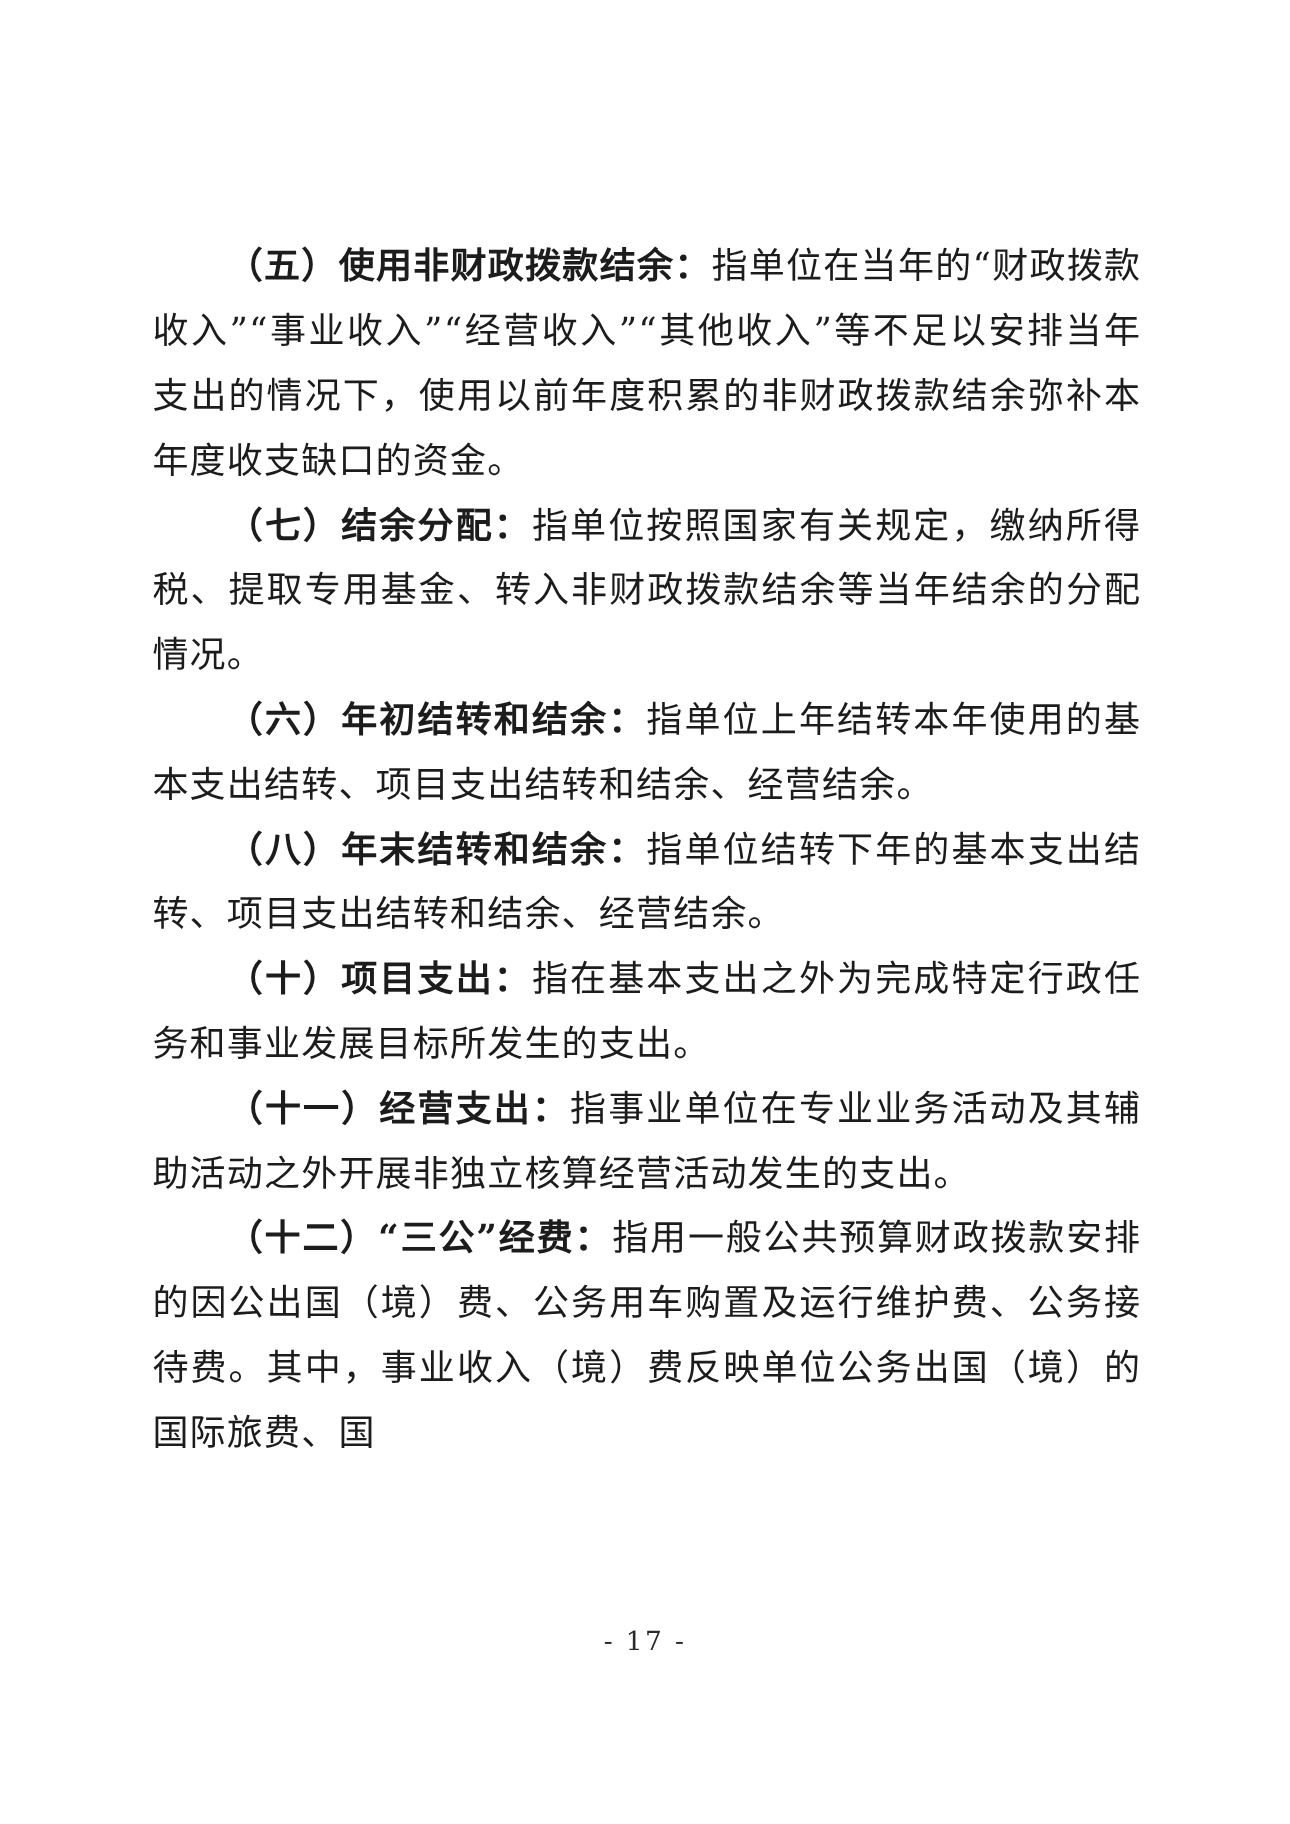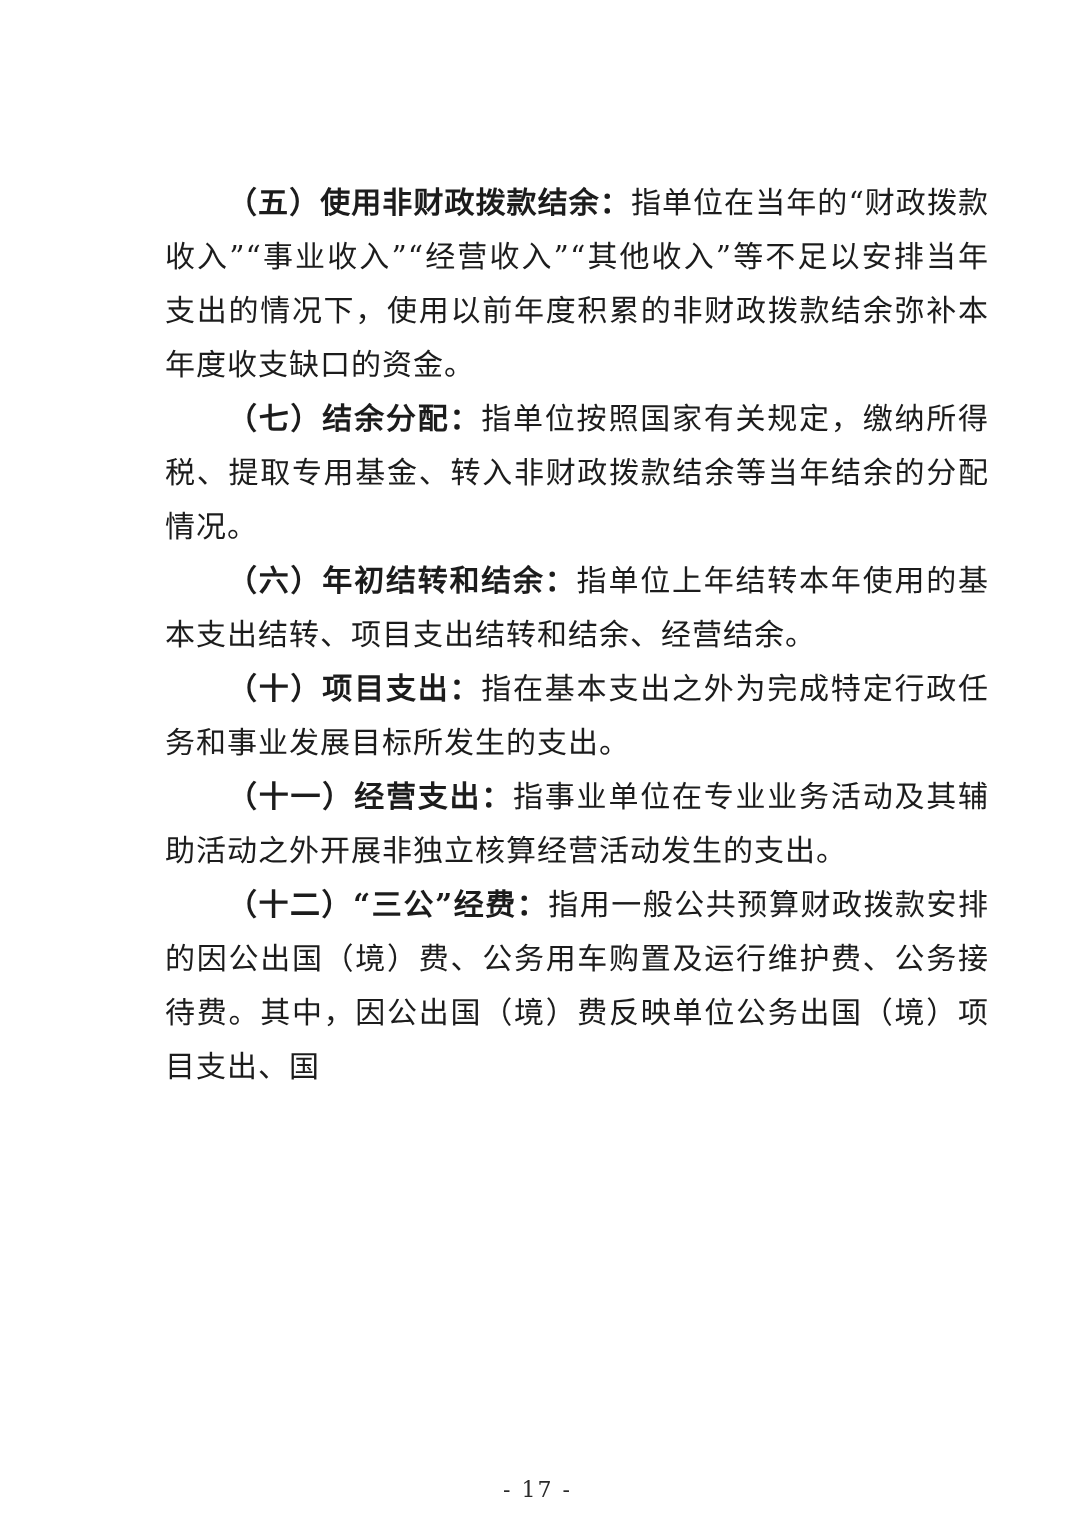--- a/index.html
+++ b/index.html
@@ -19,42 +19,41 @@
     position: absolute;
     left: 0;
     top: 0;
     width: 1075px;
     height: 1520px;
     background: #ffffff;
   }
   .content {
     position: absolute;
     left: 127px;
-    top: 176px;
+    top: 196px;
     width: 824px;
-    margin-left: 38px;
   }
   .content p.para {
     margin: 0;
     padding: 0;
     font-size: 30px;
     line-height: 54px;
     letter-spacing: 1px;
     text-align: justify;
     text-justify: inter-character;
     text-indent: 62px;
     color: #1c1c1c;
   }
   .content p.para .lead {
     font-weight: bold;
   }
   .page-number {
     position: absolute;
     left: 0;
-    top: 1475px;
+    top: 1354px;
     width: 1075px;
     text-align: center;
     font-size: 22px;
     line-height: 30px;
     letter-spacing: 2px;
     color: #2a2a2a;
     font-family: "DejaVu Serif", "Liberation Serif", serif;
   }
 </style>
 </head>
@@ -62,24 +61,25 @@
 
 <div class="page">
   <div class="content">
 
     <p class="para"><span class="lead">（五）使用非财政拨款结余：</span><span>指单位在当年的“财政拨款收入”“事业收入”“经营收入”“其他收入”等不足以安排当年支出的情况下，使用以前年度积累的非财政拨款结余弥补本年度收支缺口的资金。</span></p>
 
     <p class="para"><span class="lead">（七）结余分配：</span><span>指单位按照国家有关规定，缴纳所得税、提取专用基金、转入非财政拨款结余等当年结余的分配情况。</span></p>
 
     <p class="para"><span class="lead">（六）年初结转和结余：</span><span>指单位上年结转本年使用的基本支出结转、项目支出结转和结余、经营结余。</span></p>
 
+    <p class="para"><span class="lead">（八）年末结转和结余：</span><span>指单位结转下年的基本支出结转、项目支出结转和结余、经营结余。</span></p>
 
 
     <p class="para"><span class="lead">（十）项目支出：</span><span>指在基本支出之外为完成特定行政任务和事业发展目标所发生的支出。</span></p>
 
     <p class="para"><span class="lead">（十一）经营支出：</span><span>指事业单位在专业业务活动及其辅助活动之外开展非独立核算经营活动发生的支出。</span></p>
 
-    <p class="para"><span class="lead">（十二）“三公”经费：</span><span>指用一般公共预算财政拨款安排的因公出国（境）费、公务用车购置及运行维护费、公务接待费。其中，因公出国（境）费反映单位公务出国（境）项目支出、国</span></p>
+    <p class="para"><span class="lead">（十二）“三公”经费：</span><span>指用一般公共预算财政拨款安排的因公出国（境）费、公务用车购置及运行维护费、公务接待费。其中，事业收入（境）费反映单位公务出国（境）的国际旅费、国</span></p>
 
   </div>
 
   <div class="page-number">- 17 -</div>
 </div>
 
 </body></html>

